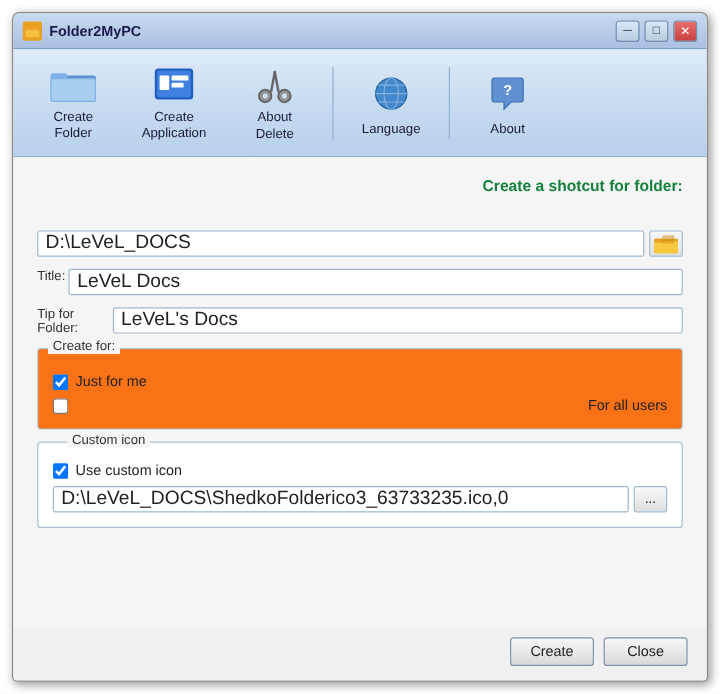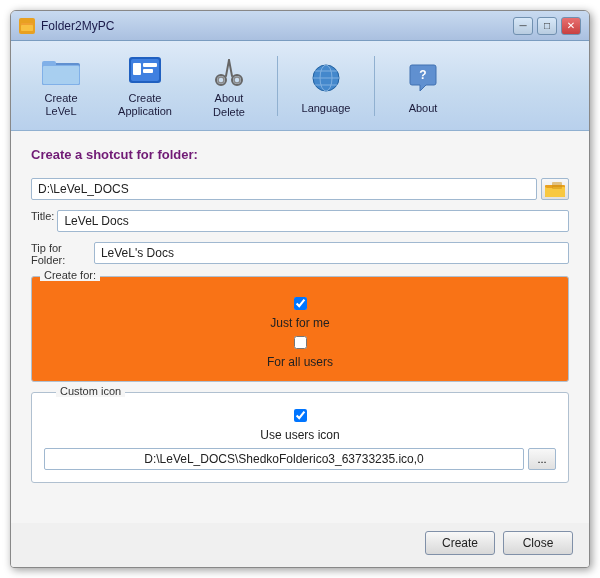--- a/index.html
+++ b/index.html
@@ -48,21 +48,21 @@
       align-items: center;
       justify-content: center;
       font-size: 9px;
       color: white;
     }
 
     .title-bar-text {
       flex: 1;
       font-size: 12px;
       color: #1a1a4a;
-      font-weight: normal;
+      font-weight: bold;
     }
 
     .title-bar-controls {
       display: flex;
       gap: 4px;
     }
 
     .tb-btn {
       width: 20px;
       height: 18px;
@@ -138,22 +138,23 @@
       padding: 16px 20px;
       display: flex;
       flex-direction: column;
       gap: 10px;
       overflow-y: auto;
     }
 
     .section-title {
       font-size: 13px;
       font-weight: bold;
-      color: #701a75;
-      margin-bottom: 6px;
+      color: #15803d;
+      margin-bottom: 20px;
+      text-align: right;
     }
 
     .form-group {
       display: flex;
       gap: 3px;
     }
 
     .form-label {
       font-size: 11px;
       color: #333;
@@ -164,21 +165,21 @@
       align-items: center;
       gap: 4px;
     }
 
     .text-input {
       width: 100%;
       height: 22px;
       border: 1px solid #a0b8d0;
       border-radius: 2px;
       padding: 2px 6px;
-      font-size: 12px;
+      font-size: 16px;
       background: white;
       color: #222;
       outline: none;
     }
 
     .browse-btn {
       width: 28px;
       height: 22px;
       border: 1px solid #a0b8d0;
       border-radius: 2px;
@@ -207,25 +208,25 @@
       padding: 0 4px;
       font-size: 11px;
       color: #333;
     }
 
     .checkbox-row {
       display: flex;
       align-items: center;
       gap: 6px;
       margin-bottom: 6px;
-      flex-direction: column;
     }
 
     .checkbox-row:last-child {
       margin-bottom: 0;
+      justify-content: space-between;
     }
 
     .checkbox-row input[type="checkbox"] {
       width: 13px;
       height: 13px;
       cursor: pointer;
     }
 
     .checkbox-label {
       font-size: 12px;
@@ -320,21 +321,21 @@
     <div class="tool-btn">
       <div class="tool-icon">
         <svg width="38" height="32" viewBox="0 0 38 32">
           <rect x="0" y="8" width="38" height="22" rx="2" fill="#6090d0"></rect>
           <rect x="0" y="10" width="38" height="20" rx="2" fill="#80b0e8"></rect>
           <rect x="0" y="6" width="14" height="6" rx="2" fill="#80b0e8"></rect>
           <rect x="1" y="11" width="36" height="18" rx="1" fill="#a8cff0"></rect>
         </svg>
       </div>
       <span class="tool-label">
-        <span>Create</span><br><span>LeVeL</span>
+        <span>Create</span><br><span>Folder</span>
       </span>
     </div>
 
     <div class="tool-btn">
       <div class="tool-icon">
         <svg width="36" height="32" viewBox="0 0 36 32">
           <rect x="2" y="2" width="32" height="26" rx="3" fill="#2060c0"></rect>
           <rect x="4" y="4" width="28" height="22" rx="2" fill="#4080e0"></rect>
           <rect x="6" y="8" width="8" height="12" rx="1" fill="white"></rect>
           <rect x="16" y="8" width="14" height="4" rx="1" fill="white"></rect>
@@ -428,24 +429,24 @@
         <input type="checkbox" id="all-users" style="">
         <label class="checkbox-label" for="all-users">For all users</label>
       </div>
     </div>
 
     <div class="custom-icon-section">
       <span class="custom-icon-title">Custom icon</span>
       <div style="height:6px;"></div>
       <div class="checkbox-row">
         <input type="checkbox" id="use-custom" checked="" style="">
-        <label class="checkbox-label" for="use-custom">Use users icon</label>
+        <label class="checkbox-label" for="use-custom">Use custom icon</label>
       </div>
       <div class="icon-path-row">
-        <input class="text-input" type="text" value="D:\LeVeL_DOCS\ShedkoFolderico3_63733235.ico,0" style="flex: 1 1 0%; text-align: center;">
+        <input class="text-input" type="text" value="D:\LeVeL_DOCS\ShedkoFolderico3_63733235.ico,0" style="flex: 1 1 0%;">
         <button class="ellipsis-btn">...</button>
       </div>
     </div>
 
   </div>
 
   <div class="bottom-bar">
     <button class="action-btn">Create</button>
     <button class="action-btn">Close</button>
   </div>

